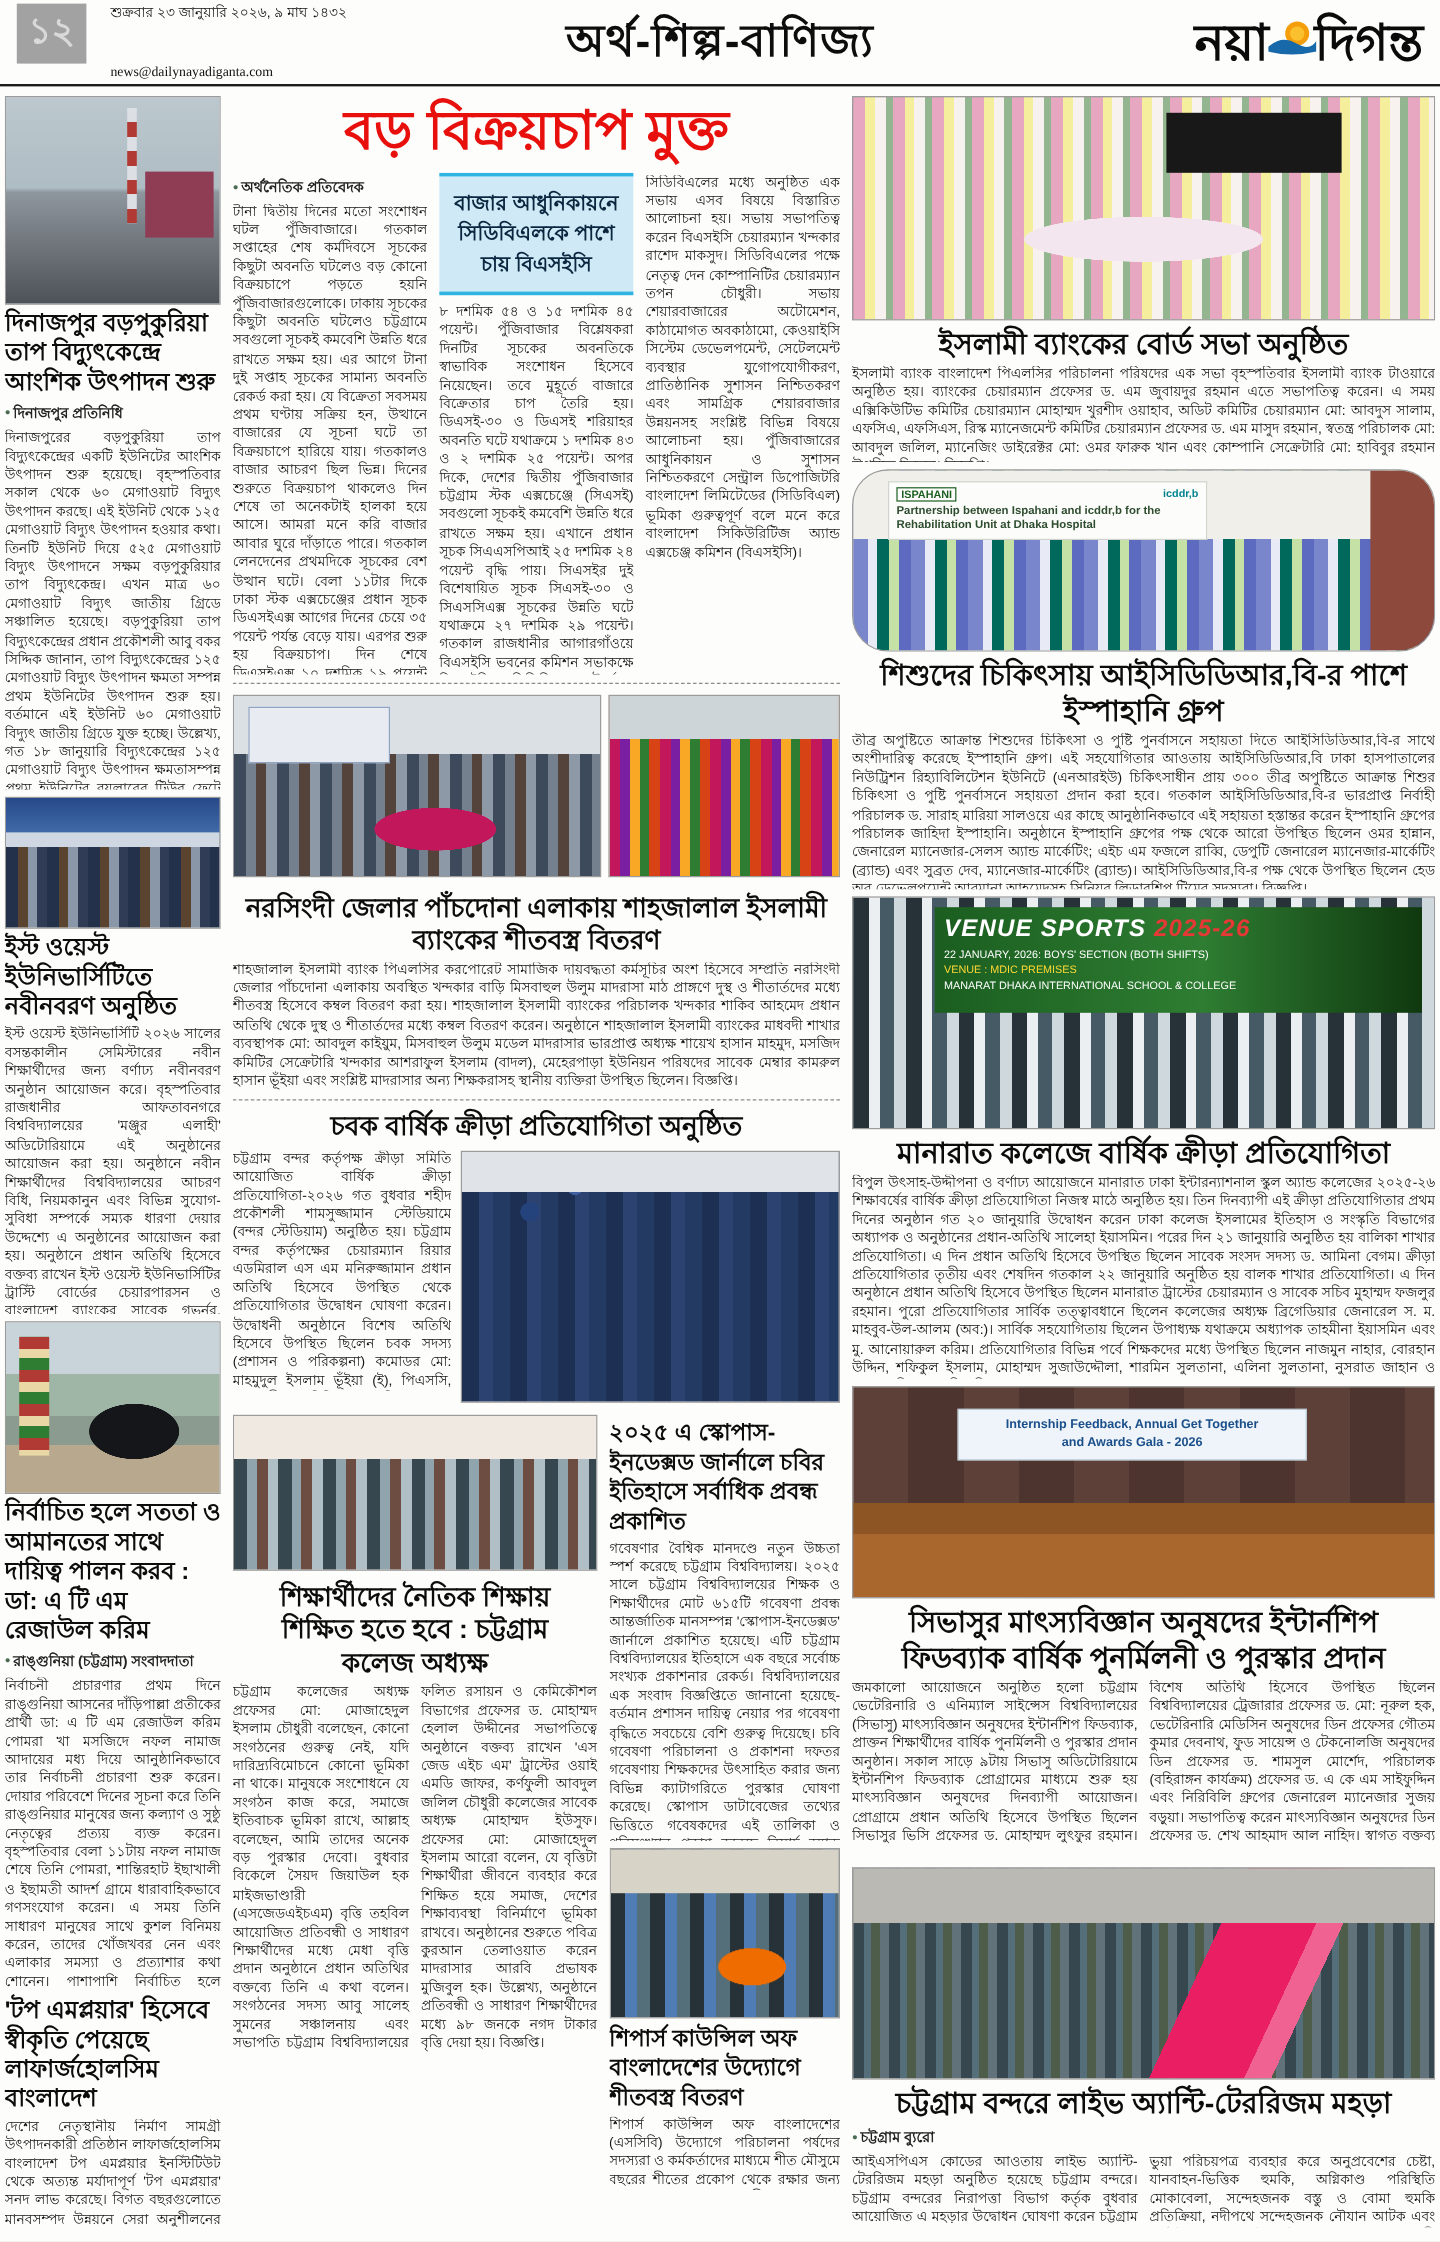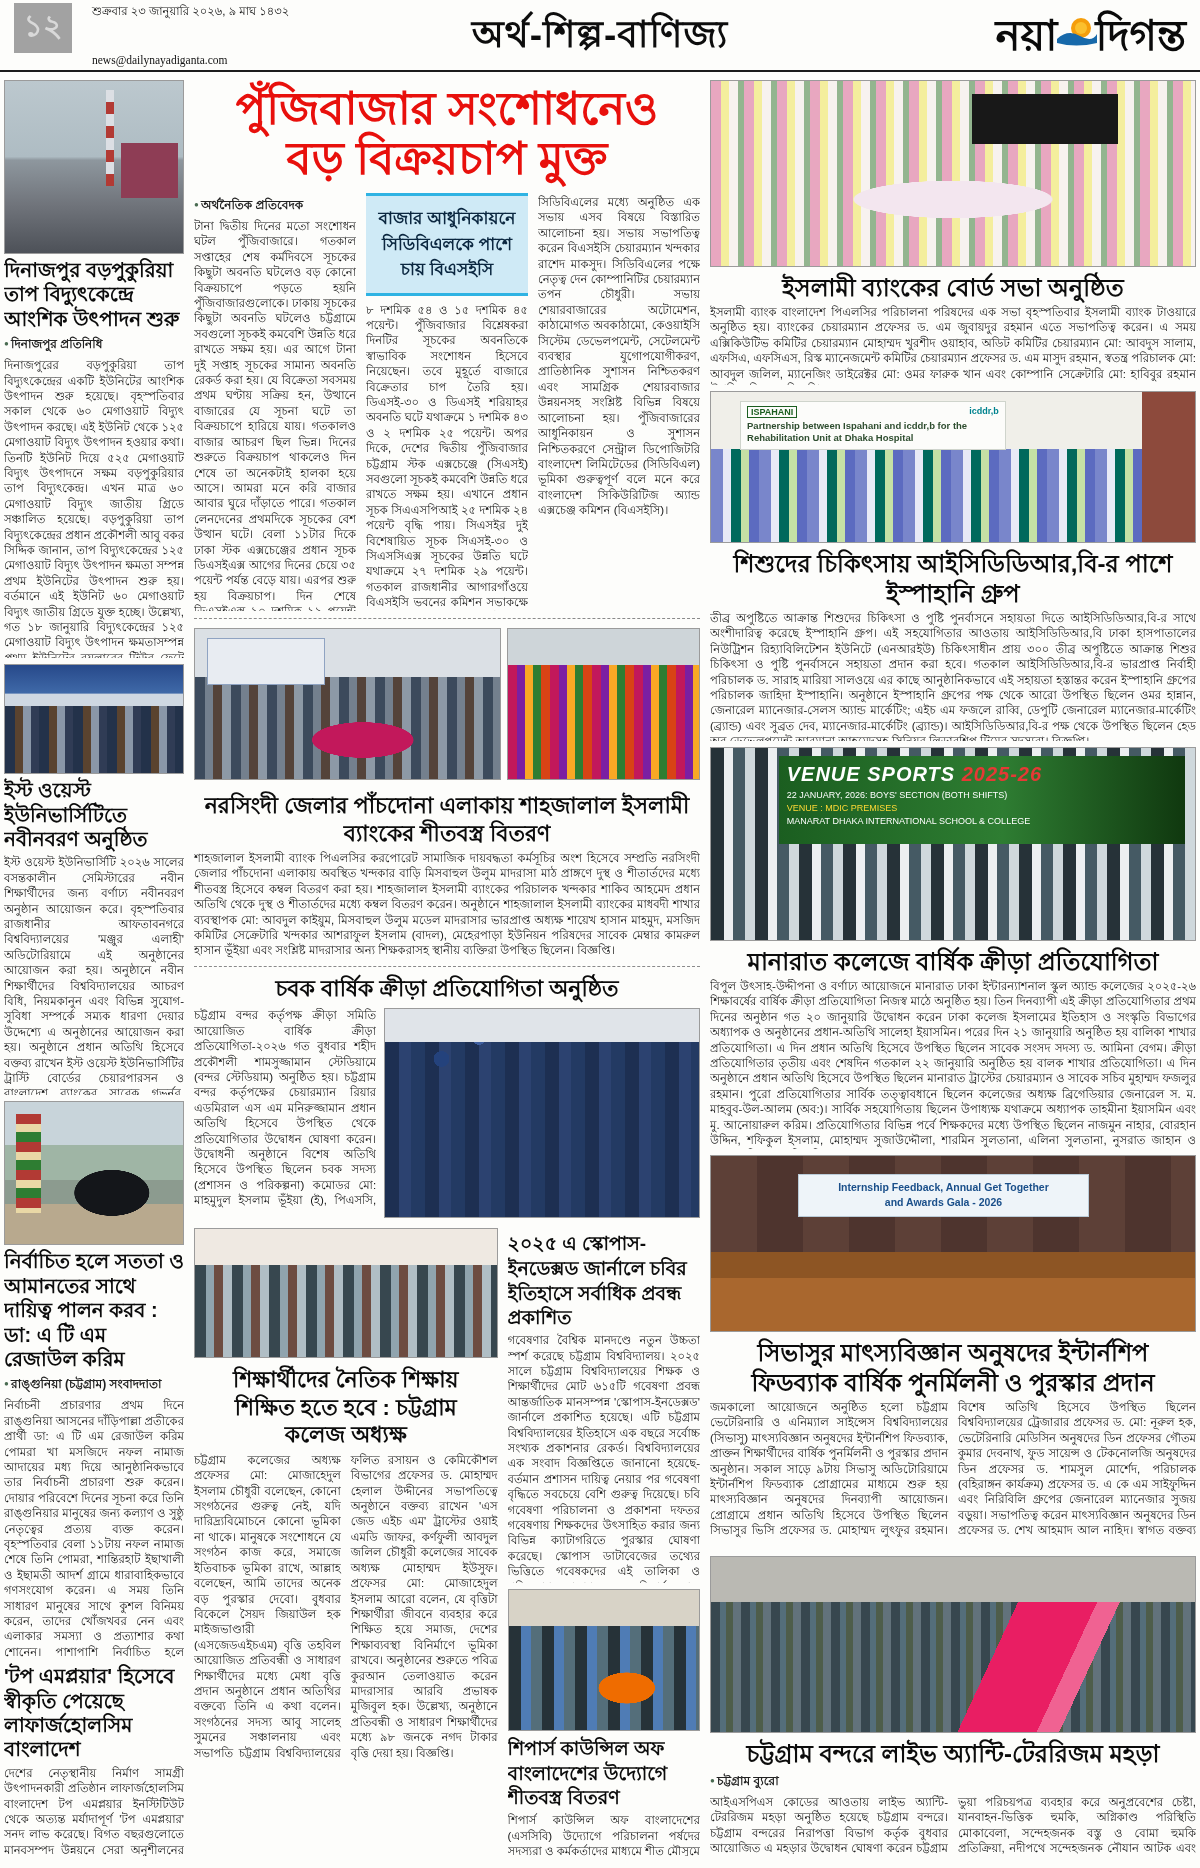--- a/index.html
+++ b/index.html
@@ -85,21 +85,21 @@
     linear-gradient(180deg,#d8d3c7 0 26%,rgba(0,0,0,0) 26%),
     radial-gradient(ellipse 40px 22px at 62% 70%,#ef6c00 70%,rgba(0,0,0,0) 71%),
     repeating-linear-gradient(90deg,#263238 0 12px,#4f7cb5 12px 22px,#546e7a 22px 33px);}
   .ph-board{height:185px;background:
     radial-gradient(ellipse 170px 32px at 50% 64%,#f3e6ef 58%,rgba(0,0,0,0) 59%),
     repeating-linear-gradient(90deg,#e8a7c0 0 10px,#f4ee9d 10px 18px,#f7f2ef 18px 27px,#93b58f 27px 33px),
     linear-gradient(180deg,#9d8f80 0 45%,#6b4f3a 70%,#4e3928 100%);}
   .ph-board::before{content:"";position:absolute;right:16%;top:7%;width:30%;height:27%;background:#181818;}
   .ph-ispahani{height:150px;background:
     linear-gradient(180deg,#f0efe9 0 38%,rgba(0,0,0,0) 38%),
-    repeating-linear-gradient(90deg,#7986cb 0 12px,#e8eaf6 12px 20px,#00695c 20px 30px,#c5e1a5 30px 38px,#5c6bc0 38px 48px);}
+    repeating-linear-gradient(90deg,#7986cb 0 12px,#e8eaf6 12px 20px,#00695c 20px 30px,#c5e1a5 30px 38px,#5c6bc0 38px 48px); border-radius: 30px;}
   .ph-ispahani::after{content:"";position:absolute;right:0;top:0;width:11%;height:100%;background:#8d4a3c;}
   .isp-banner{position:absolute;left:6%;top:6%;width:52%;background:#fcfcfa;border:1px solid #cfd4cc;
     padding:4px 6px;font-size:9.5px;color:#1b5e20;}
   .isp-logos{display:flex;justify-content:space-between;font-weight:800;font-size:9px;margin-bottom:2px;}
   .isp-logo1{color:#1b5e20;border:1px solid #1b5e20;padding:0 3px;}
   .isp-logo2{color:#00838f;}
   .isp-text{font-weight:bold;color:#2e4d2f;line-height:1.3;}
   .ph-sports{height:192px;background:
     repeating-linear-gradient(90deg,#263238 0 13px,#eceff1 13px 22px,#455a64 22px 34px,#cfd8dc 34px 44px),
     linear-gradient(180deg,#dfe3e6,#b8bec2);}
@@ -167,21 +167,20 @@
         <p class="body mh260">নির্বাচনী প্রচারণার প্রথম দিনে রাঙ্গুনিয়া আসনের দাঁড়িপাল্লা প্রতীকের প্রার্থী ডা: এ টি এম রেজাউল করিম পোমরা খা মসজিদে নফল নামাজ আদায়ের মধ্য দিয়ে আনুষ্ঠানিকভাবে তার নির্বাচনী প্রচারণা শুরু করেন। দোয়ার পরিবেশে দিনের সূচনা করে তিনি রাঙ্গুনিয়ার মানুষের জন্য কল্যাণ ও সুষ্ঠু নেতৃত্বের প্রত্যয় ব্যক্ত করেন। বৃহস্পতিবার বেলা ১১টায় নফল নামাজ শেষে তিনি পোমরা, শান্তিরহাট ইছাখালী ও ইছামতী আদর্শ গ্রামে ধারাবাহিকভাবে গণসংযোগ করেন। এ সময় তিনি সাধারণ মানুষের সাথে কুশল বিনিময় করেন, তাদের খোঁজখবর নেন এবং এলাকার সমস্যা ও প্রত্যাশার কথা শোনেন। পাশাপাশি নির্বাচিত হলে রাঙ্গুনিয়ার সার্বিক উন্নয়নে নিরলসভাবে কাজ করার আশ্বাস দেন। গণসংযোগকালে বিভিন্ন স্থানে দেয়া বক্তব্যে ডা: এ টি এম রেজাউল করিম বলেন, 'রাঙ্গুনিয়াকে একটি ন্যায়ভিত্তিক, উন্নত ও শান্তিপূর্ণ জনপদ হিসেবে গড়ে তুলতে আমি দৃঢ়প্রতিজ্ঞ। জনগণের ভোট ও দোয়ার মাধ্যমে নির্বাচিত হলে সততা ও আমানতের সাথে দায়িত্ব পালন করব।' তিনি আরো বলেন, শিক্ষাব্যবস্থার মানোন্নয়ন, মাদক নির্মূল, অবৈধ বালু ব্যবসা, সড়কের উন্নয়ন, স্বাস্থ্যসেবার সম্প্রসারণ, কর্মসংস্থান সৃষ্টি ও মানব উন্নয়নকে সর্বোচ্চ অগ্রাধিকার দিয়ে রাঙ্গুনিয়ার দীর্ঘদিনের সমস্যা ও বঞ্চনাগুলো দূর করতে কার্যকর পদক্ষেপ নেয়া হবে। জনগণের প্রত্যাশা পূরণে তিনি সবসময় জনগণের পাশে থাকার অঙ্গীকার ব্যক্ত করেন। বিজ্ঞপ্তি।</p>
       </article>
       <article>
         <h3 class="l-head">'টপ এমপ্লয়ার' হিসেবে স্বীকৃতি পেয়েছে লাফার্জহোলসিম বাংলাদেশ</h3>
         <p class="body mh240">দেশের নেতৃস্থানীয় নির্মাণ সামগ্রী উৎপাদনকারী প্রতিষ্ঠান লাফার্জহোলসিম বাংলাদেশ টপ এমপ্লয়ার ইনস্টিটিউট থেকে অত্যন্ত মর্যাদাপূর্ণ 'টপ এমপ্লয়ার' সনদ লাভ করেছে। বিগত বছরগুলোতে মানবসম্পদ উন্নয়নে সেরা অনুশীলনের স্বীকৃতিস্বরূপ ২০২৬ সালের জন্য এই সনদ দেয়া হয়েছে। টপ এমপ্লয়ার ইনস্টিটিউট একটি আন্তর্জাতিক প্রতিষ্ঠান, যা মানবসম্পদ কৌশল ও সনদ দেয়ার বিশ্বের অন্যতম শীর্ষস্থানীয় কর্তৃপক্ষ। কর্ম ক্ষেত্রে চমৎকার মানবসম্পদ ব্যবস্থাপনা বা 'পিপল প্র্যাকটিস'-এর স্বীকৃতি দেয়া এবং সামগ্রিক কর্মপরিবেশ উন্নয়নে কাজ করে প্রতিষ্ঠানটি। এই সনদ দেয়ার ক্ষেত্রে প্রতিষ্ঠানটির 'এইচ আর বেস্ট প্র্যাকটিসেস সার্ভে' তে অংশ নিতে হয়। সার্ভের ফলাফল অনুসারে দেয়া হয় সনদ। এই সার্ভের মোট ছয়টি ডোমেইন ও ২০টি বিষয় রয়েছে, যার মধ্যে মানবসম্পদ কৌশল, কর্মপরিবেশ, প্রতিভা অন্বেষণ, শিক্ষা ও উন্নয়ন, সমতা ও অন্তর্ভুক্তি, কর্মীদের কল্যাণ এবং কর্মীদের মতামত গ্রহণ অন্যতম। লাফার্জহোলসিম বাংলাদেশ এই সব মানদণ্ডে দারুণ ফলাফল অর্জন করেছে, যা বাংলাদেশে টপ এমপ্লয়ার হিসেবে লাফার্জহোলসিমের অবস্থানকে সুদৃঢ় করেছে। বিজ্ঞপ্তি।</p>
       </article>
     </section>
 
     <section class="col colC">
       <h1 class="main-head">
-        <span style="display:block">পুঁজিবাজার সংশোধনেও</span>
         <span style="display:block">বড় বিক্রয়চাপ মুক্ত</span>
       </h1>
       <div class="market-cols">
         <div class="mcol">
           <div class="byline">অর্থনৈতিক প্রতিবেদক</div>
           <p class="body">টানা দ্বিতীয় দিনের মতো সংশোধন ঘটল পুঁজিবাজারে। গতকাল সপ্তাহের শেষ কর্মদিবসে সূচকের কিছুটা অবনতি ঘটলেও বড় কোনো বিক্রয়চাপে পড়তে হয়নি পুঁজিবাজারগুলোকে। ঢাকায় সূচকের কিছুটা অবনতি ঘটলেও চট্টগ্রামে সবগুলো সূচকই কমবেশি উন্নতি ধরে রাখতে সক্ষম হয়। এর আগে টানা দুই সপ্তাহ সূচকের সামান্য অবনতি রেকর্ড করা হয়। যে বিক্রেতা সবসময় প্রথম ঘণ্টায় সক্রিয় হন, উত্থানে বাজারের যে সূচনা ঘটে তা বিক্রয়চাপে হারিয়ে যায়। গতকালও বাজার আচরণ ছিল ভিন্ন। দিনের শুরুতে বিক্রয়চাপ থাকলেও দিন শেষে তা অনেকটাই হালকা হয়ে আসে। আমরা মনে করি বাজার আবার ঘুরে দাঁড়াতে পারে। গতকাল লেনদেনের প্রথমদিকে সূচকের বেশ উত্থান ঘটে। বেলা ১১টার দিকে ঢাকা স্টক এক্সচেঞ্জের প্রধান সূচক ডিএসইএক্স আগের দিনের চেয়ে ৩৫ পয়েন্ট পর্যন্ত বেড়ে যায়। এরপর শুরু হয় বিক্রয়চাপ। দিন শেষে ডিএসইএক্স ১০ দশমিক ১৯ পয়েন্ট হারায়।</p>
         </div>
         <div class="mcol">
           <div class="bluebox">বাজার আধুনিকায়নে সিডিবিএলকে পাশে চায় বিএসইসি</div>
           <p class="body">৮ দশমিক ৫৪ ও ১৫ দশমিক ৪৫ পয়েন্ট। পুঁজিবাজার বিশ্লেষকরা দিনটির সূচকের অবনতিকে স্বাভাবিক সংশোধন হিসেবে নিয়েছেন। তবে মুহূর্তে বাজারে বিক্রেতার চাপ তৈরি হয়। ডিএসই-৩০ ও ডিএসই শরিয়াহর অবনতি ঘটে যথাক্রমে ১ দশমিক ৪৩ ও ২ দশমিক ২৫ পয়েন্ট। অপর দিকে, দেশের দ্বিতীয় পুঁজিবাজার চট্টগ্রাম স্টক এক্সচেঞ্জে (সিএসই) সবগুলো সূচকই কমবেশি উন্নতি ধরে রাখতে সক্ষম হয়। এখানে প্রধান সূচক সিএএসপিআই ২৫ দশমিক ২৪ পয়েন্ট বৃদ্ধি পায়। সিএসইর দুই বিশেষায়িত সূচক সিএসই-৩০ ও সিএসসিএক্স সূচকের উন্নতি ঘটে যথাক্রমে ২৭ দশমিক ২৯ পয়েন্ট। গতকাল রাজধানীর আগারগাঁওয়ে বিএসইসি ভবনের কমিশন সভাকক্ষে বিএসইসি ও সিডিবিএলের ঊর্ধ্বতন কর্মকর্তা ও সংশ্লিষ্টরা উপস্থিত ছিলেন।</p>

